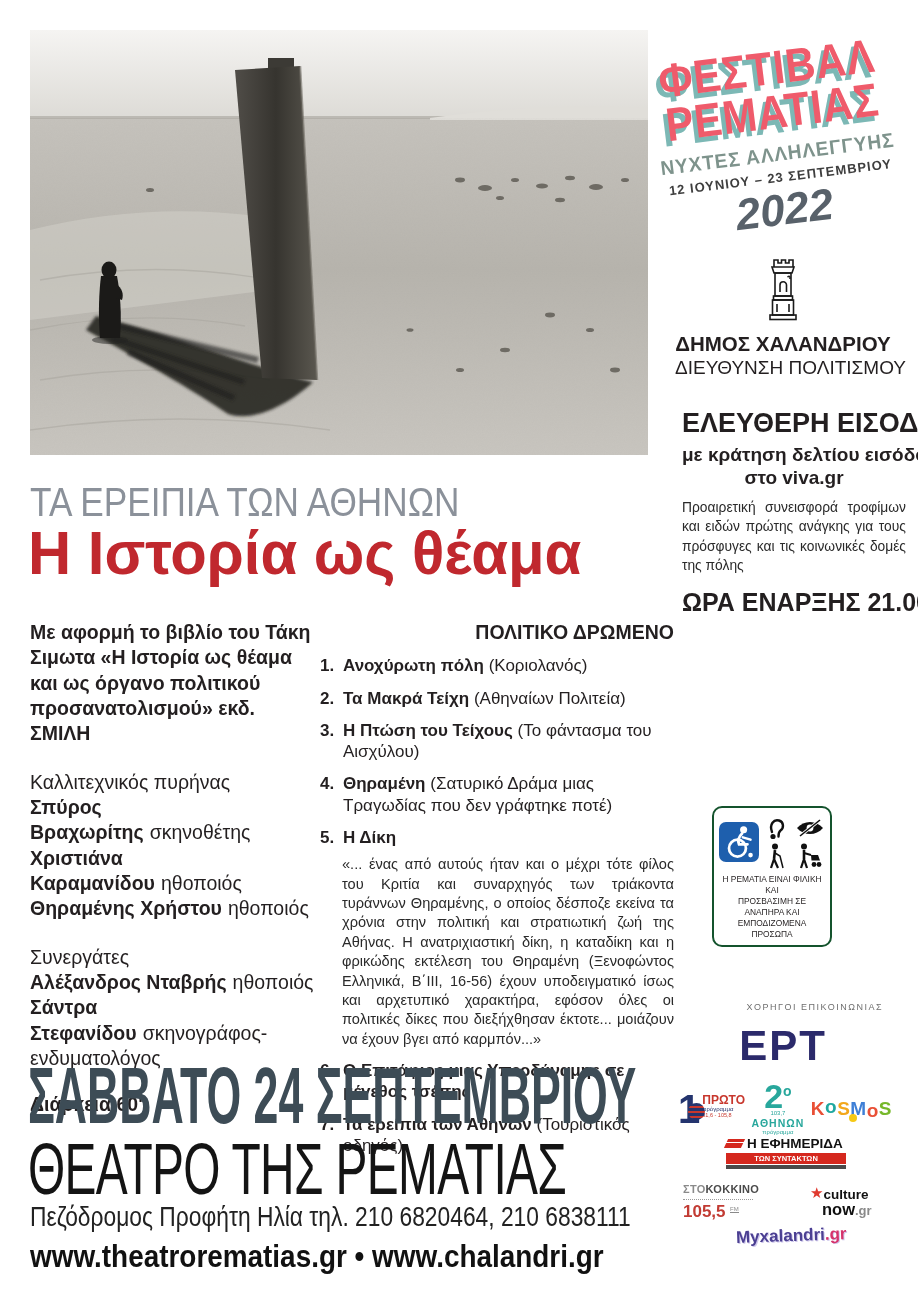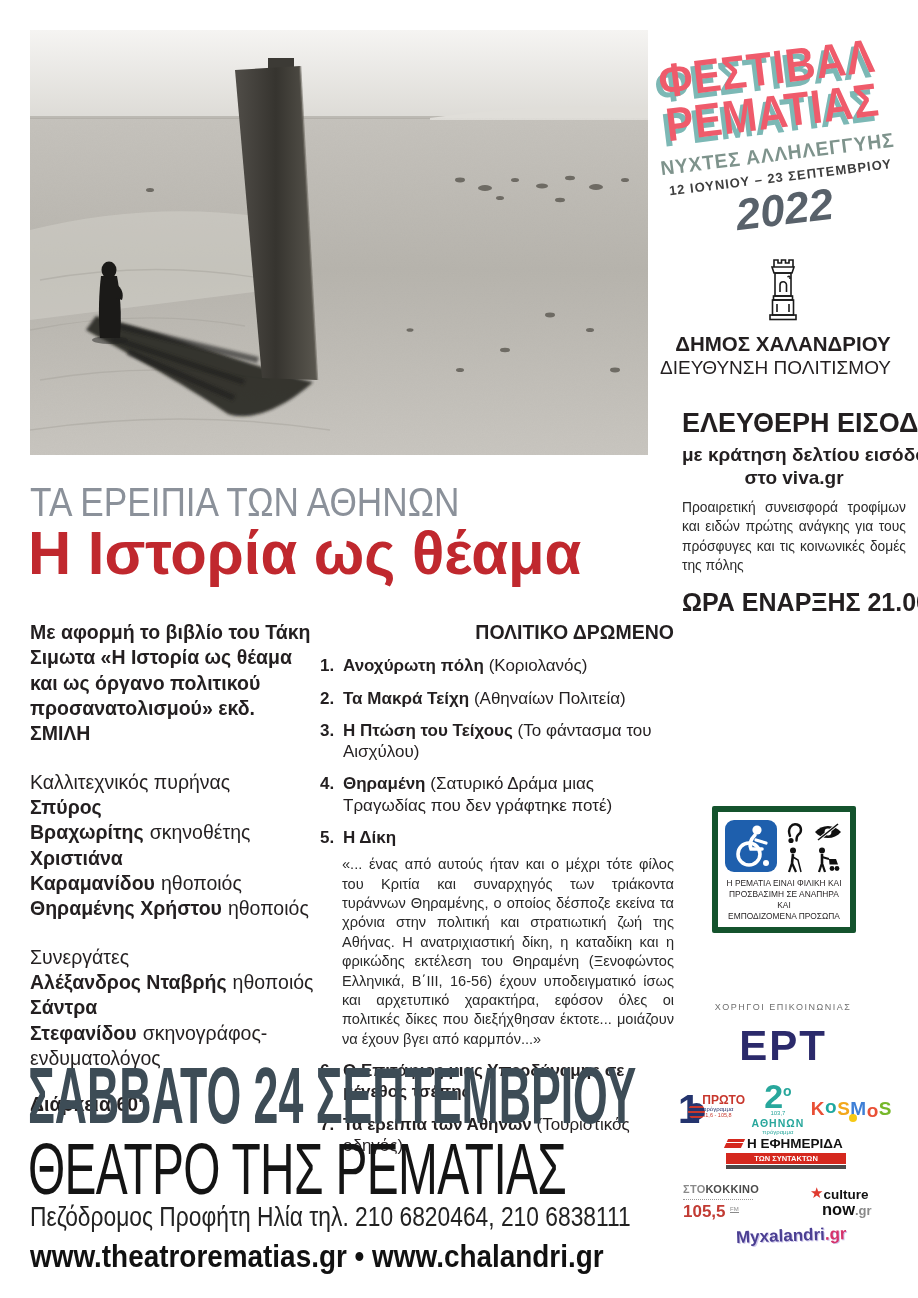--- a/index.html
+++ b/index.html
@@ -16,21 +16,21 @@
           text-shadow:-5px 5px 0 #7cb8b5;}
   .f-line .cond{transform:scaleX(0.88);transform-origin:center;}
   .f-sub{margin-top:10px;font-weight:700;font-size:20px;color:#7e938c;letter-spacing:1px;}
   .f-sub .cond{transform:scaleX(0.95);transform-origin:center;}
   .f-dates{margin-top:4px;font-weight:700;font-size:13px;color:#3e3e3e;letter-spacing:1px;white-space:nowrap;}
   .f-year{margin-top:0px;font-weight:700;font-style:italic;font-size:44px;color:#58616a;}
 
   
   .tower{position:absolute;left:763px;top:256px;width:40px;height:68px;}
   .muni-name{position:absolute;left:660px;top:332px;width:246px;text-align:center;font-weight:700;font-size:20.5px;white-space:nowrap;}
-  .muni-dept{position:absolute;left:660px;top:357px;width:246px;text-align:left;font-weight:400;font-size:19px;white-space:nowrap;}
+  .muni-dept{position:absolute;left:660px;top:357px;width:246px;text-align:right;font-weight:400;font-size:19px;white-space:nowrap;}
 
   
   .entry{position:absolute;left:682px;top:408px;width:224px;}
   .entry-free{font-size:27px;font-weight:800;white-space:nowrap;}
   .entry-booking{font-size:19px;font-weight:700;margin-top:5px;white-space:nowrap;}
   .entry-site{font-size:19px;font-weight:700;text-align:center;margin-top:1px;}
   .entry-donation{font-size:13.8px;line-height:1.4;text-align:justify;margin-top:9px;color:#2a2a2a;}
   .entry-time{font-size:25px;font-weight:800;margin-top:13px;white-space:nowrap;}
 
   
@@ -49,28 +49,28 @@
 
   
   .mid-col{position:absolute;left:320px;top:620px;width:354px;font-size:17px;line-height:1.25;}
   .prog-header{font-weight:700;font-size:19.5px;margin-left:23px;margin-bottom:4px;text-align:right;}
   .prog-item{display:flex;margin-top:11px;}
   .prog-item .num{width:23px;font-weight:700;flex:none;}
   .prog-item .note{font-weight:400;}
   .quote{margin:7px 0 0 22px;font-size:14.6px;line-height:1.33;text-align:justify;color:#2a2a2a;}
 
   
-  .access{position:absolute;left:712px;top:806px;width:144px;border:6px solid #14532d;border-radius:2px;
+  .access{position:absolute;left:712px;top:806px;width:120px;border:2px solid #14532d;border-radius:10px;
           background:#fff;box-sizing:border-box;padding:7px 5px 5px;}
   .access-icons{display:flex;gap:6px;justify-content:center;align-items:center;}
   .access-grid{display:grid;grid-template-columns:26px 30px;grid-auto-rows:26px;gap:2px 4px;align-items:center;justify-items:center;}
   .access-text{margin-top:5px;text-align:center;font-size:8.4px;line-height:1.3;font-weight:500;}
 
   
-  .sp-header{position:absolute;left:683px;top:1002px;width:200px;text-align:center;font-size:9px;color:#6f6f6f;letter-spacing:1.5px;white-space:nowrap;}
+  .sp-header{position:absolute;left:683px;top:1002px;width:200px;text-align:right;font-size:9px;color:#6f6f6f;letter-spacing:1.5px;white-space:nowrap;}
   .ert{position:absolute;left:683px;top:1022px;width:200px;text-align:center;font-size:42px;font-weight:800;color:#2b2a6b;letter-spacing:2px;}
   .radio-row{position:absolute;left:678px;top:1083px;width:214px;display:flex;justify-content:space-between;align-items:center;}
   .proto{display:flex;align-items:flex-start;gap:2px;}
   .proto-one{font-size:40px;font-weight:700;color:#24346e;line-height:0.9;position:relative;}
   .proto-dot{position:absolute;left:10px;top:20px;width:17px;height:17px;border-radius:50%;
              background:repeating-linear-gradient(180deg,#24346e 0 3px,#c8372d 3px 5px);}
   .proto-txt{display:flex;flex-direction:column;line-height:1.05;margin-top:3px;}
   .proto-name{color:#c8372d;font-weight:700;font-size:12px;}
   .proto-sub{color:#24346e;font-size:6px;}
   .proto-freq{color:#c8372d;font-size:5.5px;}

